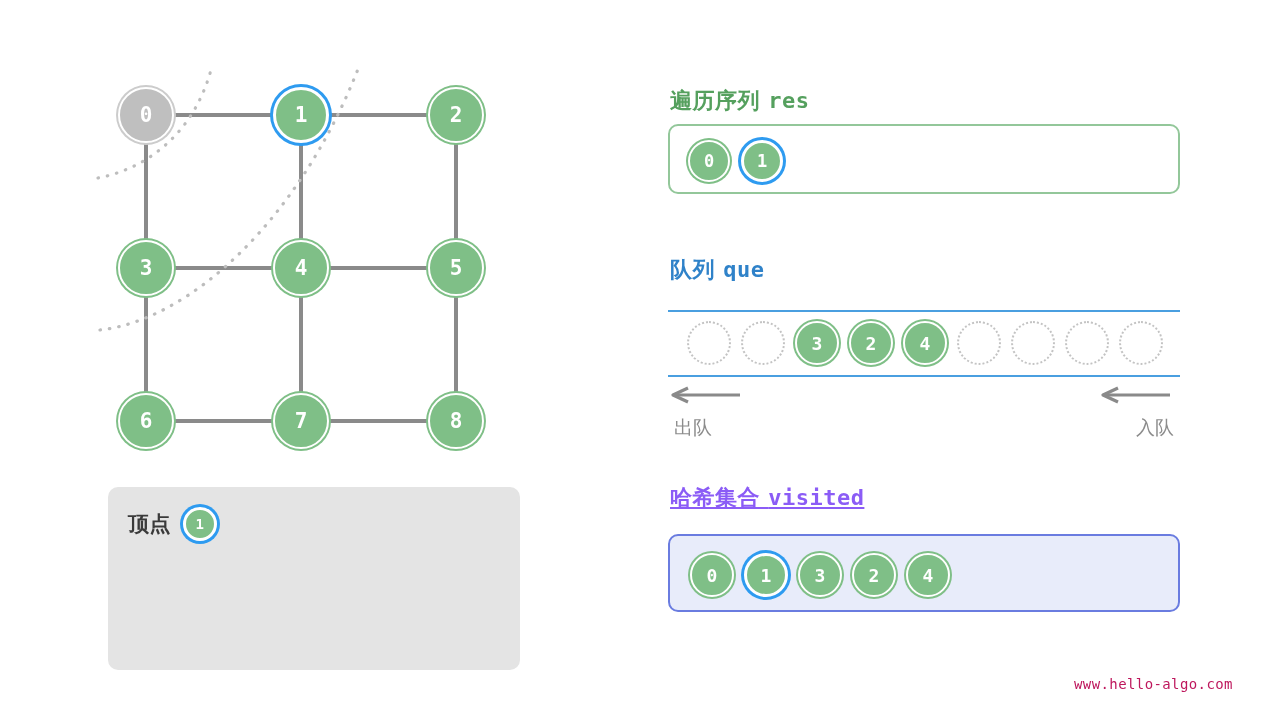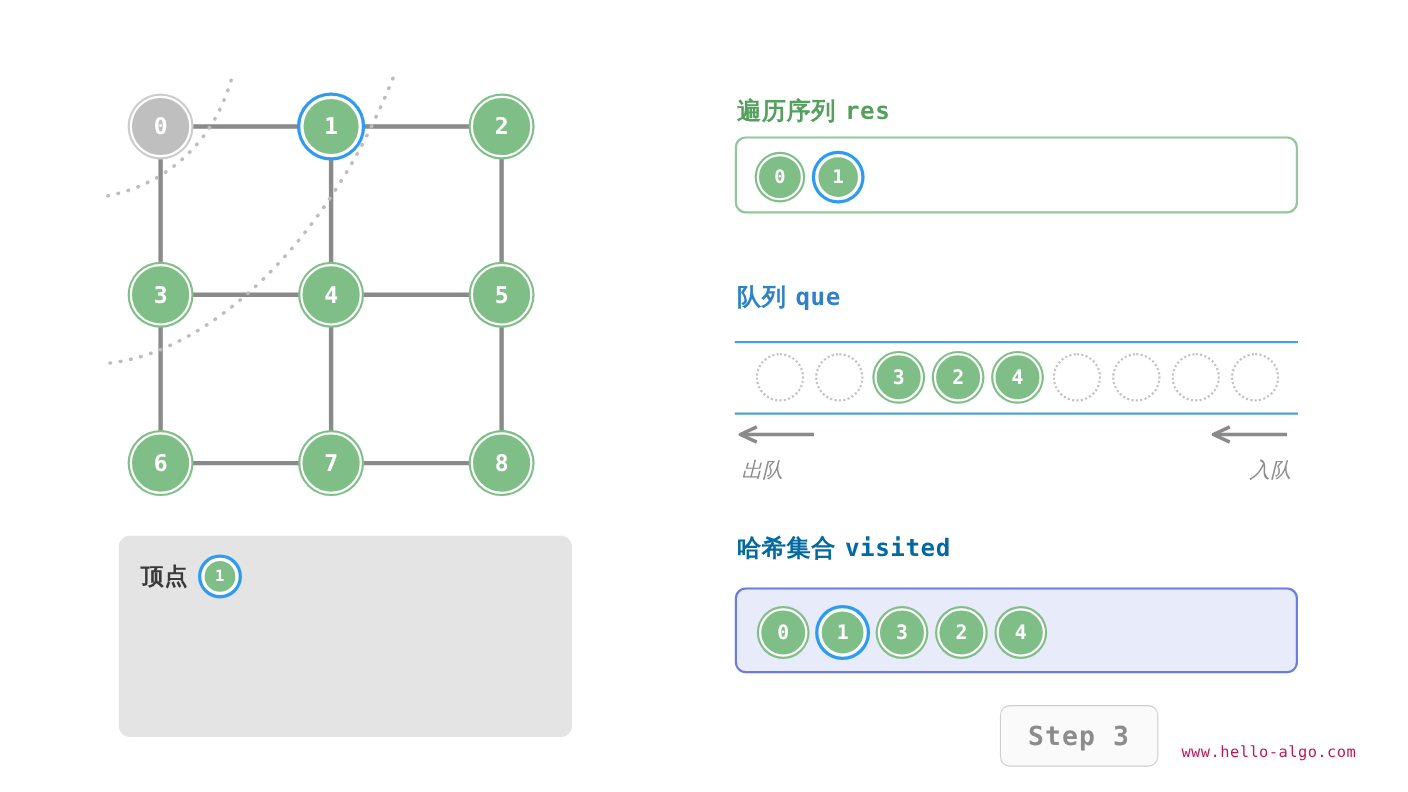--- a/index.html
+++ b/index.html
@@ -60,21 +60,21 @@
   .c-vis{color:#2230c4;}
 
   
   #right{position:absolute;left:666px;top:0;width:520px;height:720px;}
   .sect-title{
     font-size:22px;font-weight:700;letter-spacing:0.5px;
   }
   .sect-title .mono{font-size:22px;}
   .t-green{color:#55a05e;}
   .t-blue{color:#2f82c9;}
-  .t-dblue{color:#0369a1;}
+  .t-dblue{color:#8b5cf6;text-decoration:underline;}
 
   
   #resbox{
     position:absolute;left:2px;top:124px;width:512px;height:70px;
     border:2px solid #93c79a;border-radius:10px;background:#ffffff;
     box-sizing:border-box;
   }
   .slot{position:absolute;width:42px;height:42px;top:14px;}
   .slot .node{position:absolute;left:0;top:0;width:42px;height:42px;font-size:17px;margin:0;}
 
@@ -82,21 +82,21 @@
   #queuebox{position:absolute;left:2px;top:310px;width:512px;height:67px;}
   .rail{position:absolute;left:0;width:512px;height:2px;background:#4a9fe0;}
   .qslot{position:absolute;width:44px;height:44px;top:11px;}
   .qslot .node{position:absolute;left:0;top:0;width:44px;height:44px;font-size:18px;margin:0;}
   .qslot .empty{
     position:absolute;left:0;top:0;width:44px;height:44px;border-radius:50%;
     border:2px dotted #c3c3c3;box-sizing:border-box;background:#ffffff;
   }
 
   
-  .arrowrow{position:absolute;top:385px;left:0;width:512px;height:60px;font-style:italic;}
+  .arrowrow{position:absolute;top:385px;left:0;width:512px;height:60px;}
   .arlabel{position:absolute;font-size:19px;color:#8c8c8c;top:30px;}
 
   
   #visbox{
     position:absolute;left:2px;top:534px;width:512px;height:78px;
     border:2px solid #6a7ce0;border-radius:10px;background:#e8ecfa;
     box-sizing:border-box;
   }
   .vslot{position:absolute;width:44px;height:44px;top:17px;}
   .vslot .node{position:absolute;left:0;top:0;width:44px;height:44px;font-size:18px;margin:0;}
@@ -247,16 +247,15 @@
           <div class="vslot" style="left: 182px;">
             <div class="node green">2</div>
           </div>
           <div class="vslot" style="left: 236px;">
             <div class="node green">4</div>
           </div>
         </div>
     </div>
   </div>
 
-  <div id="stepbadge">Step 3</div>
   <div id="watermark">www.hello-algo.com</div>
 
 </div>
 
 </body></html>

